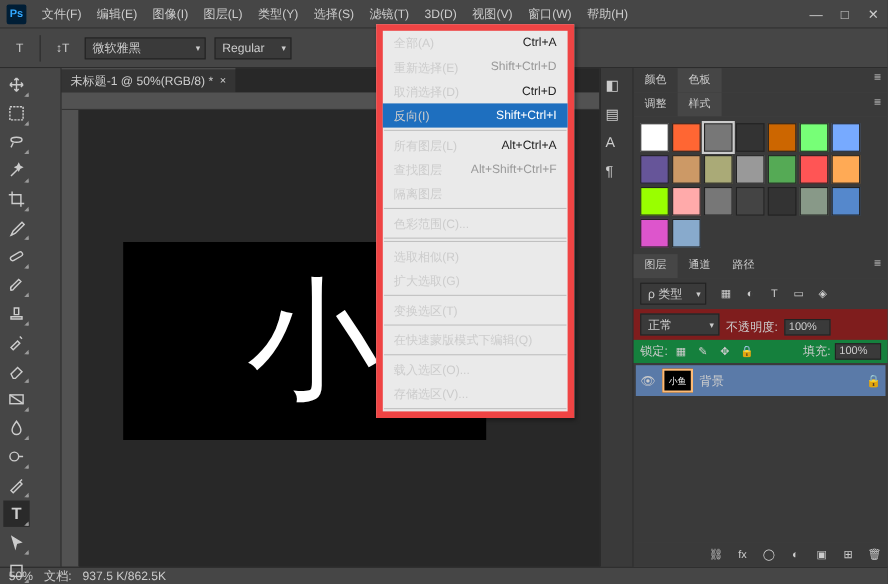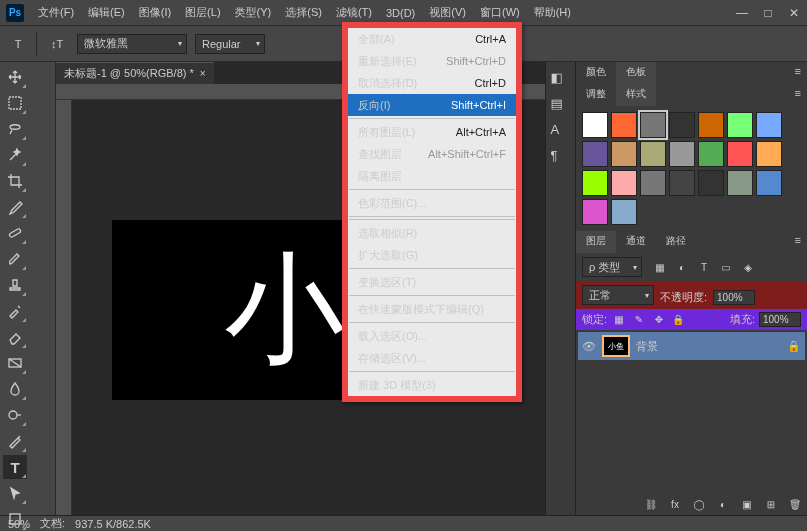--- a/index.html
+++ b/index.html
@@ -39,21 +39,21 @@
 .ptab.active{background:#464646}
 .pmenu{margin-left:auto;padding:3px 6px}
 .style-grid{padding:6px;display:flex;flex-wrap:wrap;gap:3px;max-height:128px;overflow:hidden;background:#3a3a3a}
 .style-sw{width:26px;height:26px;border:1px solid #222}
 .style-sw.sel{outline:2px solid #ccc}
 .layers-panel{flex:1;display:flex;flex-direction:column}
 .layer-opts{padding:4px 6px;display:flex;align-items:flex-start;gap:4px;background:#3a3a3a;flex-wrap:wrap}
 .icon-row{display:flex;gap:6px;padding:3px 6px}
 .icon-sm{width:16px;height:14px;font-size:10px;display:flex;align-items:center;justify-content:center}
 .layer-modes{padding:4px 6px;background:#7f1d1d;display:flex;align-items:flex-end;gap:6px}
-.lock-row{padding:3px 6px;display:flex;align-items:center;gap:4px;background:#6d28d9;font-size:10px}
+.lock-row{padding:3px 6px;display:flex;align-items:center;gap:4px;background:#15803d;font-size:10px}
 .layer-list{flex:1;background:#3a3a3a;padding:2px}
 .layer-row{height:28px;display:flex;align-items:center;background:#464646;gap:6px;padding:0 4px}
 .layer-row.sel{background:#5a7aa8}
 .eye{width:14px}
 .thumb{width:28px;height:22px;background:#000;border:2px solid #fdba74;color:#fff;font-size:8px;display:flex;align-items:center;justify-content:center}
 .layer-foot{height:22px;display:flex;align-items:center;padding:0 4px;gap:8px;background:#3a3a3a;justify-content:flex-end}
 .statusbar{height:16px;background:#464646;border-top:1px solid #222;display:flex;align-items:center;padding:0 8px;gap:10px;font-size:10px}
 .popup-menu{position:absolute;left:342px;top:22px;width:180px;background:#eaeaea;border:6px solid #ef4444;box-shadow:2px 2px 4px rgba(0,0,0,.4);z-index:100}
 .mi{height:22px;display:flex;align-items:center;padding:0 10px;color:#222;font-size:12px}
 .mi.disabled{color:#999}
@@ -366,16 +366,13 @@
       <span>在快速蒙版模式下编辑(Q)</span>
     </div>
     <div class="msep"></div>
     <div class="mi disabled">
       <span>载入选区(O)...</span>
     </div>
     <div class="mi">
       <span>存储选区(V)...</span>
     </div>
     <div class="msep"></div>
-    <div class="mi">
-      <span>新建 3D 模型(3)</span>
-    </div>
   </div>
 
 </body></html>

